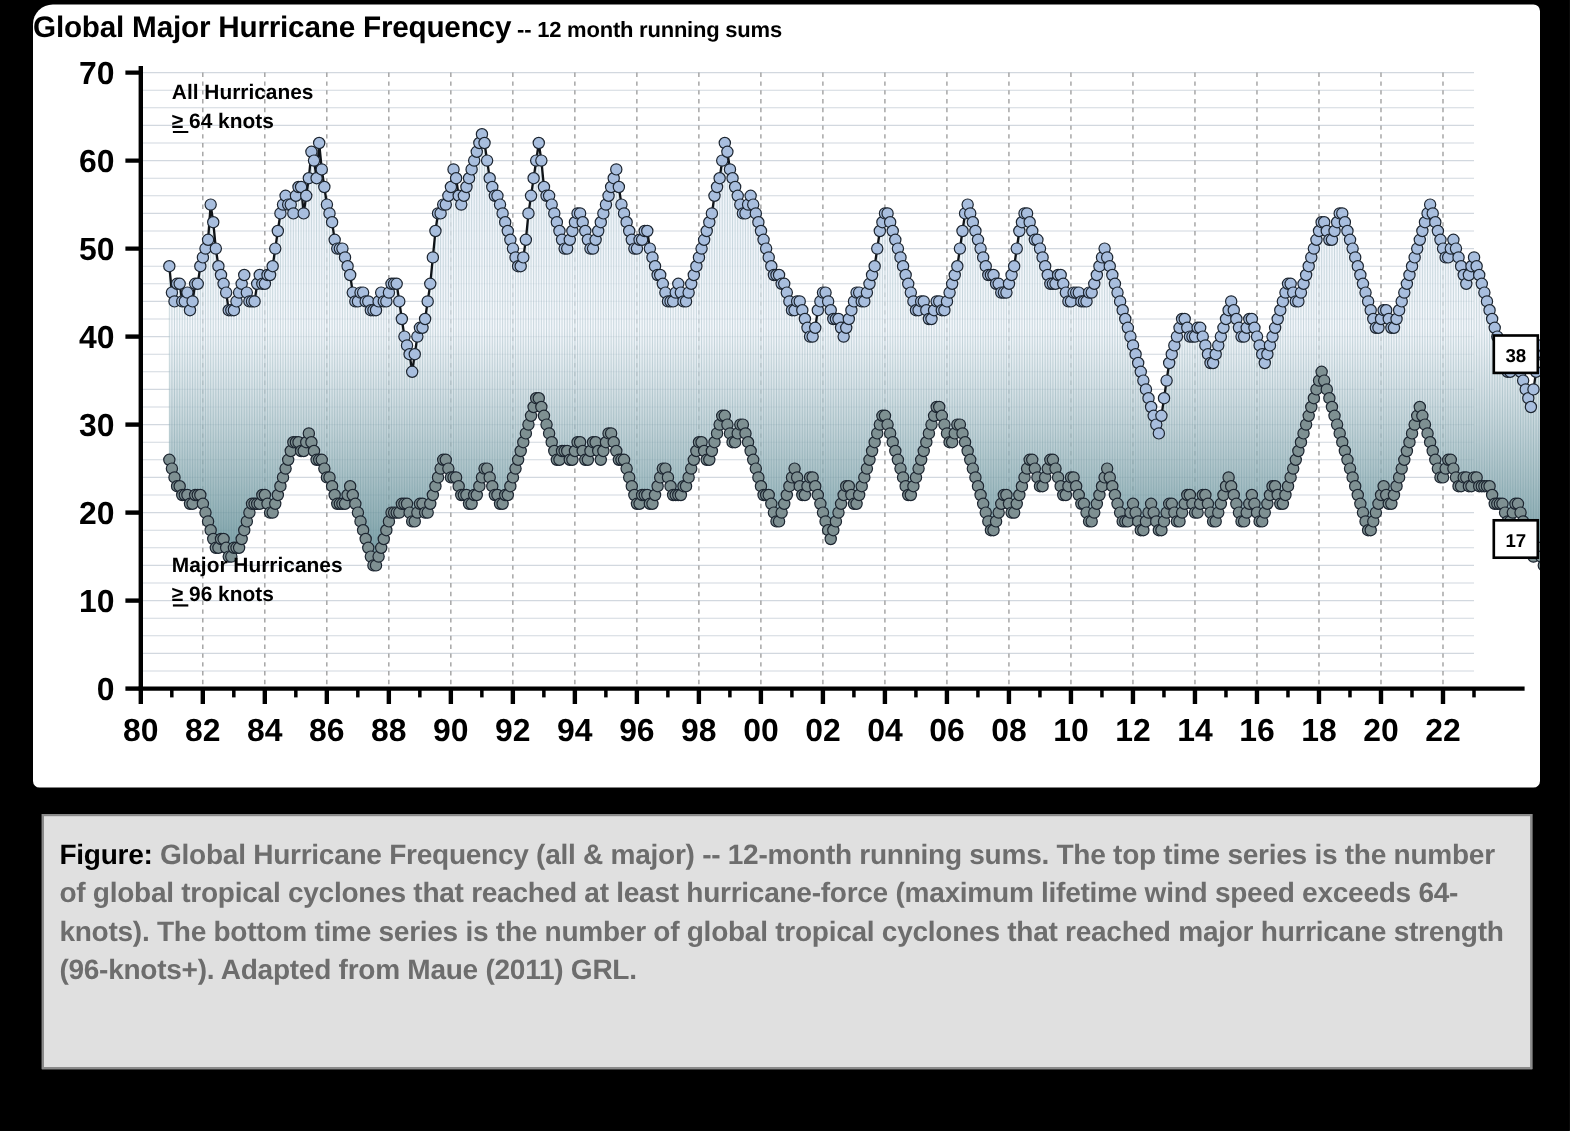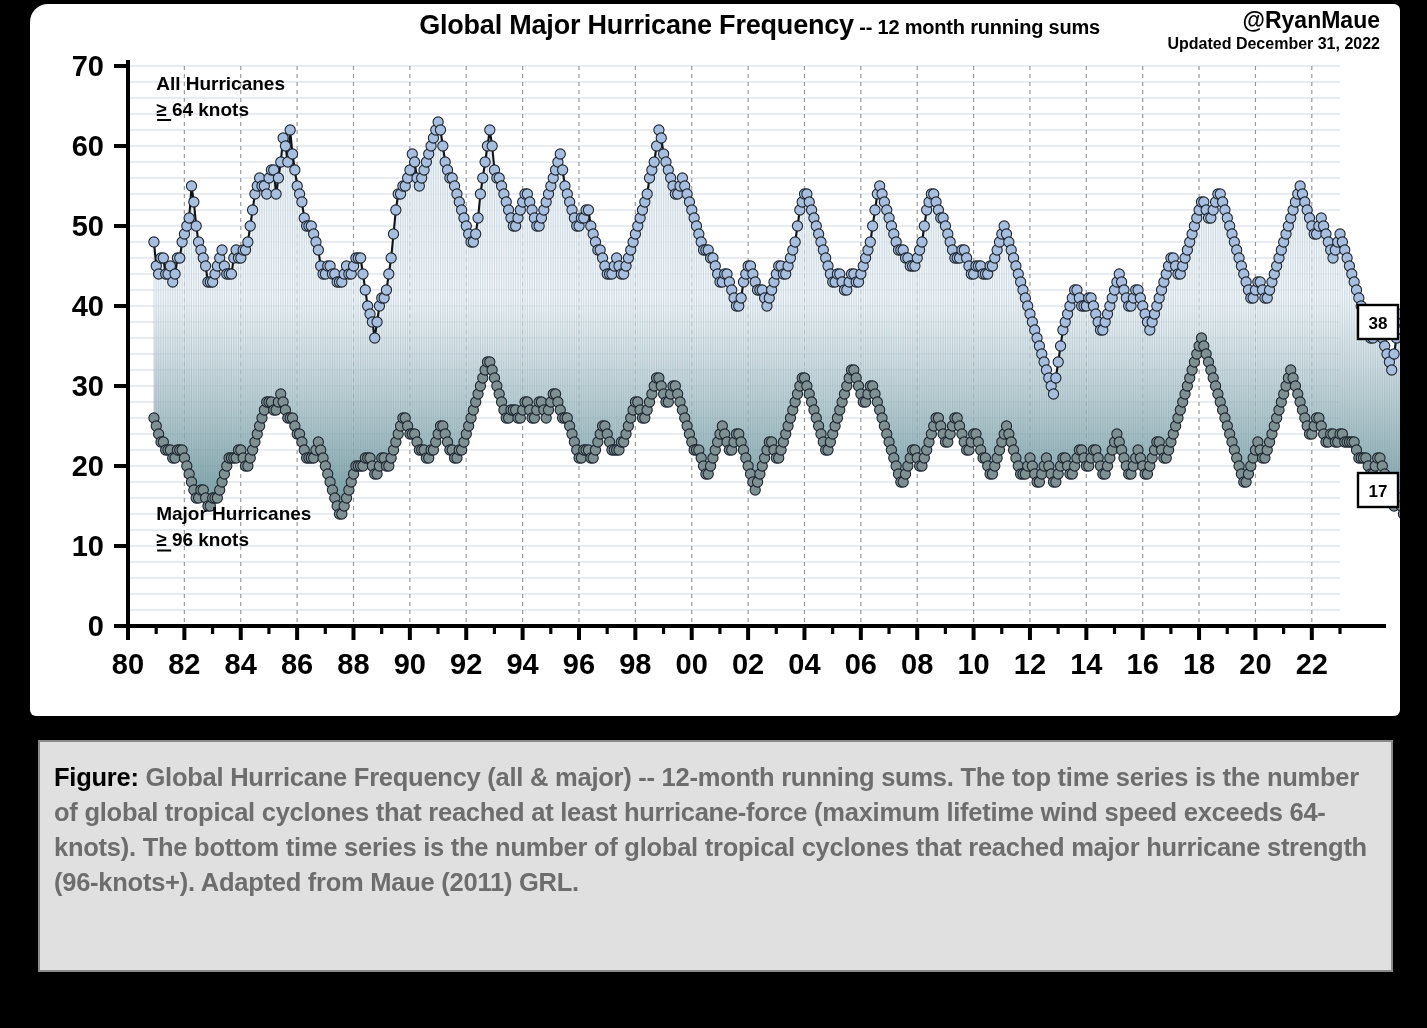--- a/index.html
+++ b/index.html
@@ -25,21 +25,21 @@
     box-shadow: 0 2px 5px rgba(0,0,0,0.35);
     overflow: hidden;
   }
   #header {
     position: absolute;
     left: 0; top: 0; width: 1370px; height: 58px;
   }
   #title-wrap {
     position: absolute;
     left: 0; top: 6px; width: 1070px;
-    text-align: right;
+    text-align: left;
     white-space: nowrap;
   }
   .title-main {
     font-size: 27px; font-weight: bold; color: #000;
     letter-spacing: -0.2px;
   }
   .title-sub {
     font-size: 20px; font-weight: bold; color: #000;
     letter-spacing: -0.2px;
   }
@@ -83,24 +83,20 @@
 </head>
 <body>
 
 <div id="root">
 
   <div id="chart-card">
 
     <div id="header">
       <div id="title-wrap">
         <span class="title-main">Global Major Hurricane Frequency</span><span class="title-sub"> -- 12 month running sums</span>
-      </div>
-      <div id="credit-wrap">
-        <span class="handle">@RyanMaue</span>
-        <span class="updated">Updated December 31, 2022</span>
       </div>
     </div>
 
     <svg id="plot-svg" width="1370" height="712">
       <g id="grid-minor-y">
           <line x1="98" y1="622" x2="1310" y2="622" stroke="#d2d8df" stroke-width="1"></line>
           <line x1="98" y1="606" x2="1310" y2="606" stroke="#d2d8df" stroke-width="1"></line>
           <line x1="98" y1="590" x2="1310" y2="590" stroke="#d2d8df" stroke-width="1"></line>
           <line x1="98" y1="574" x2="1310" y2="574" stroke="#d2d8df" stroke-width="1"></line>
           <line x1="98" y1="558" x2="1310" y2="558" stroke="#d2d8df" stroke-width="1"></line>

